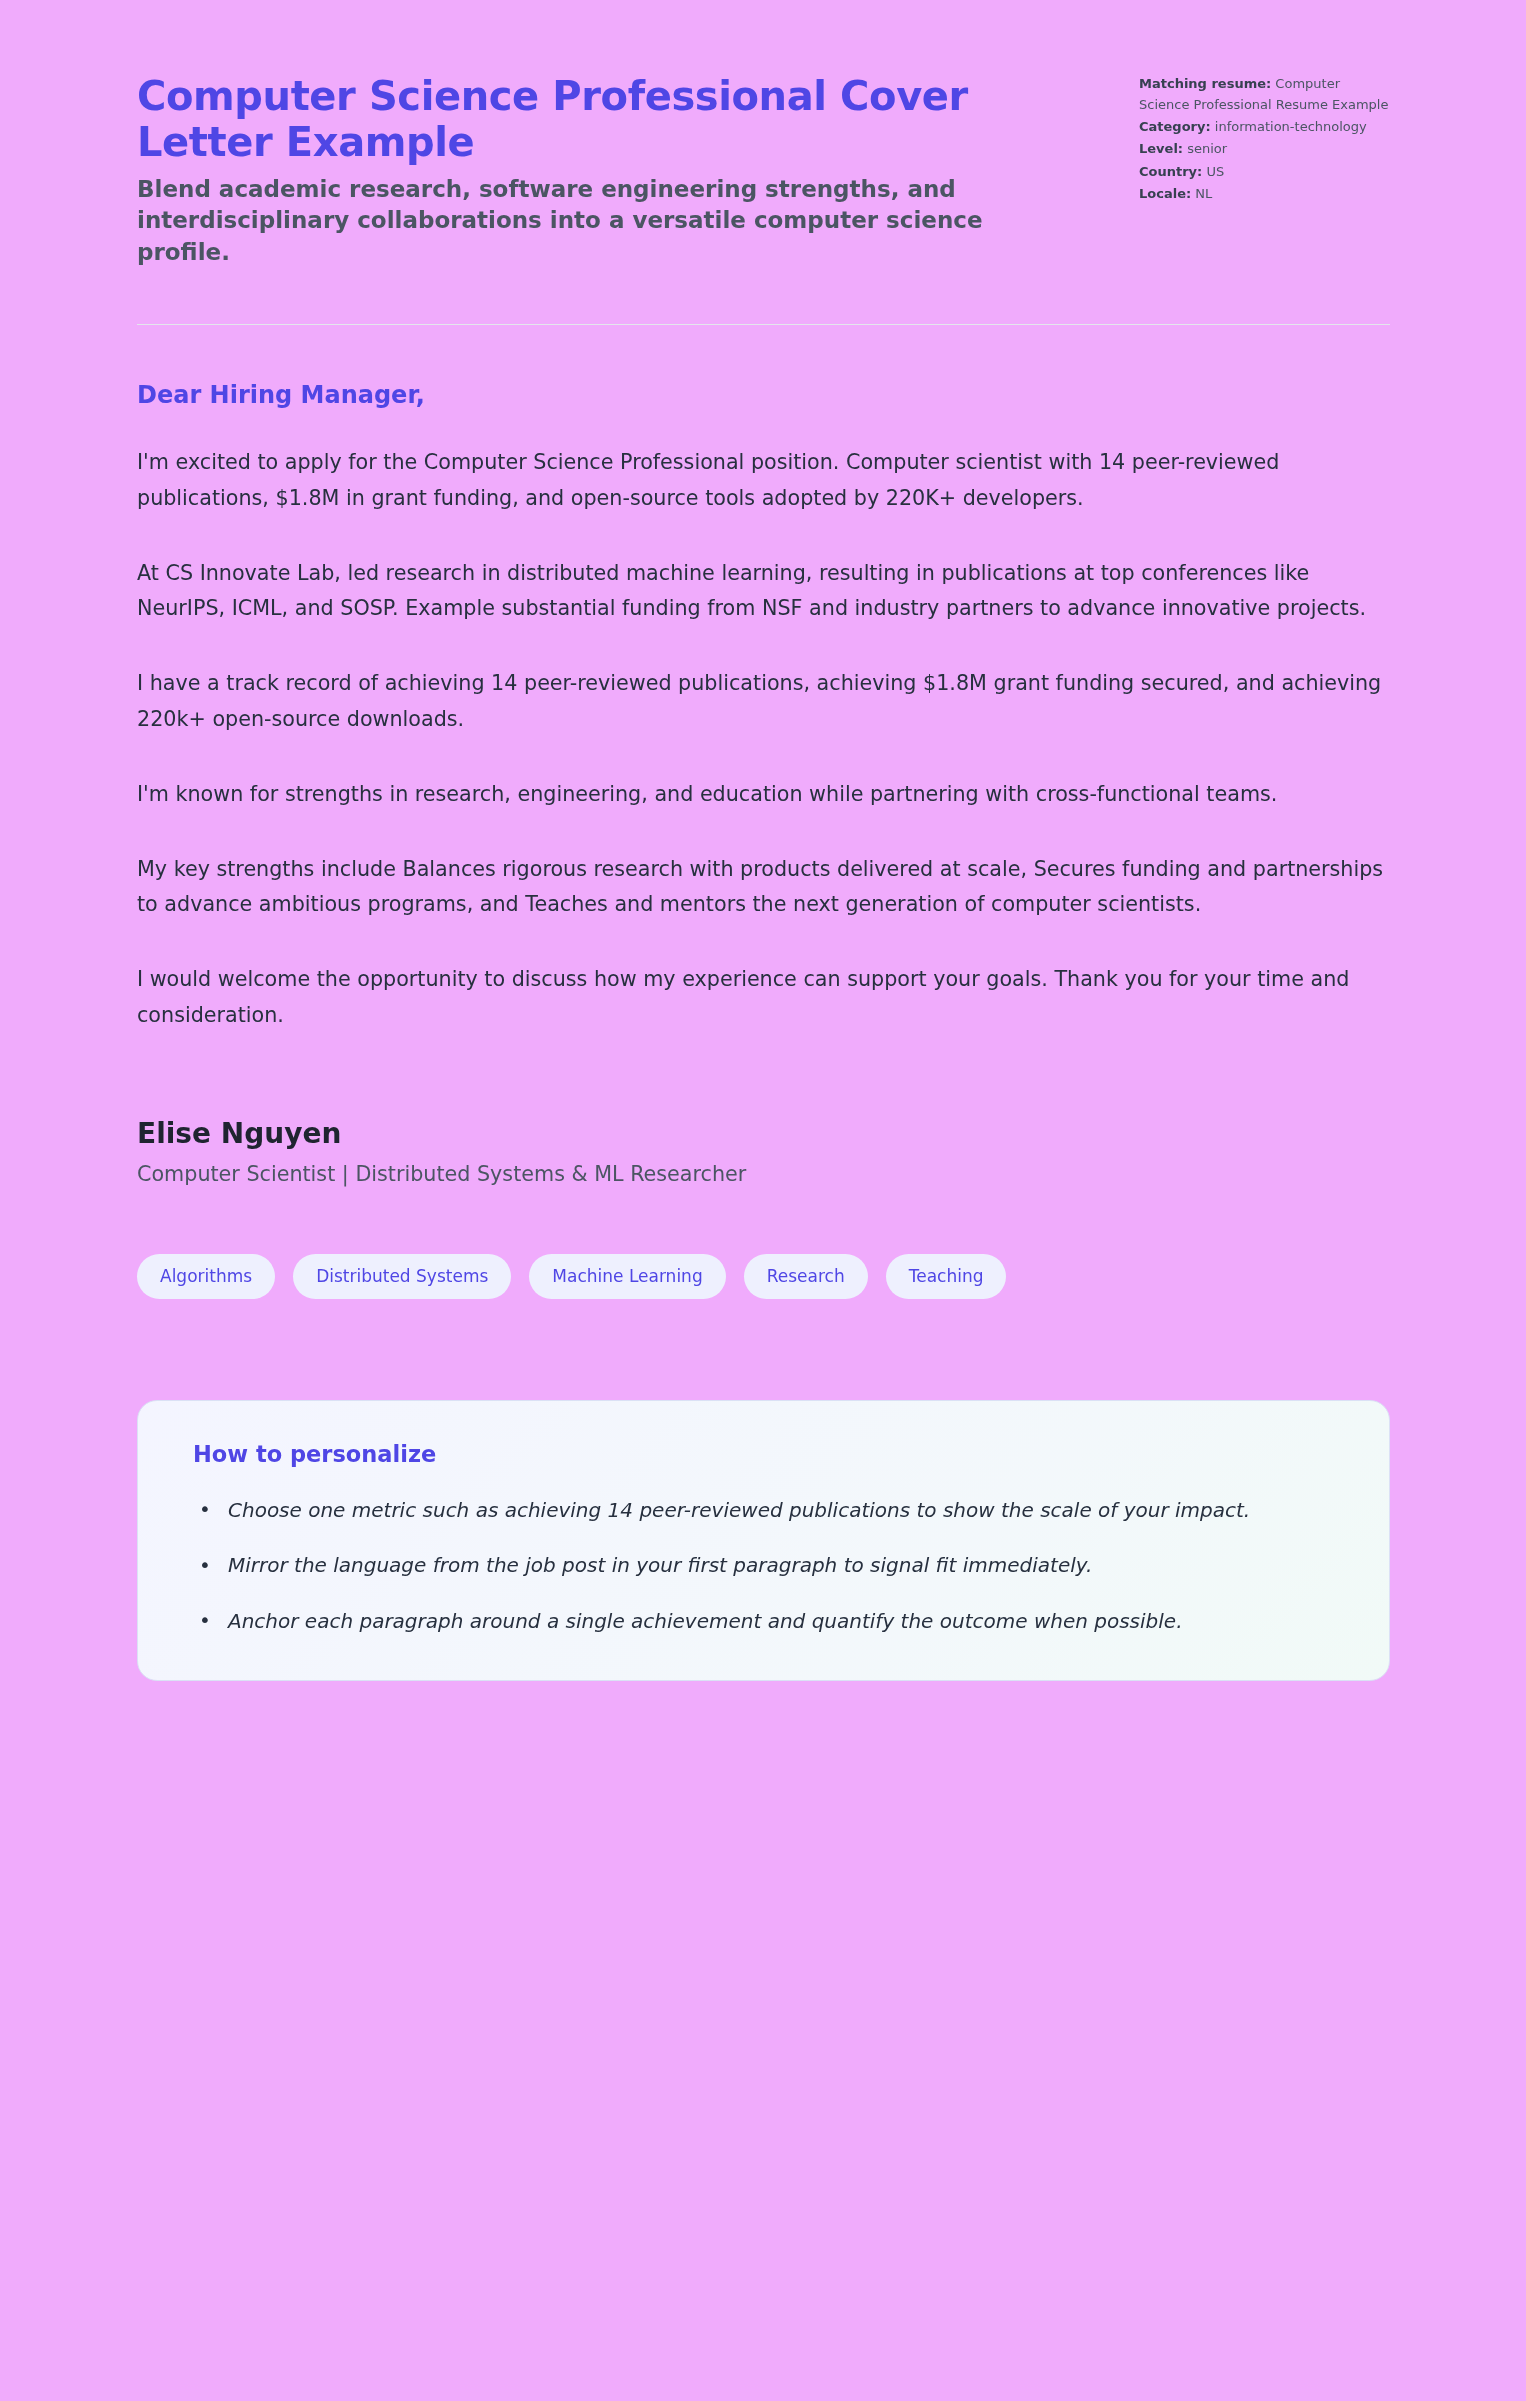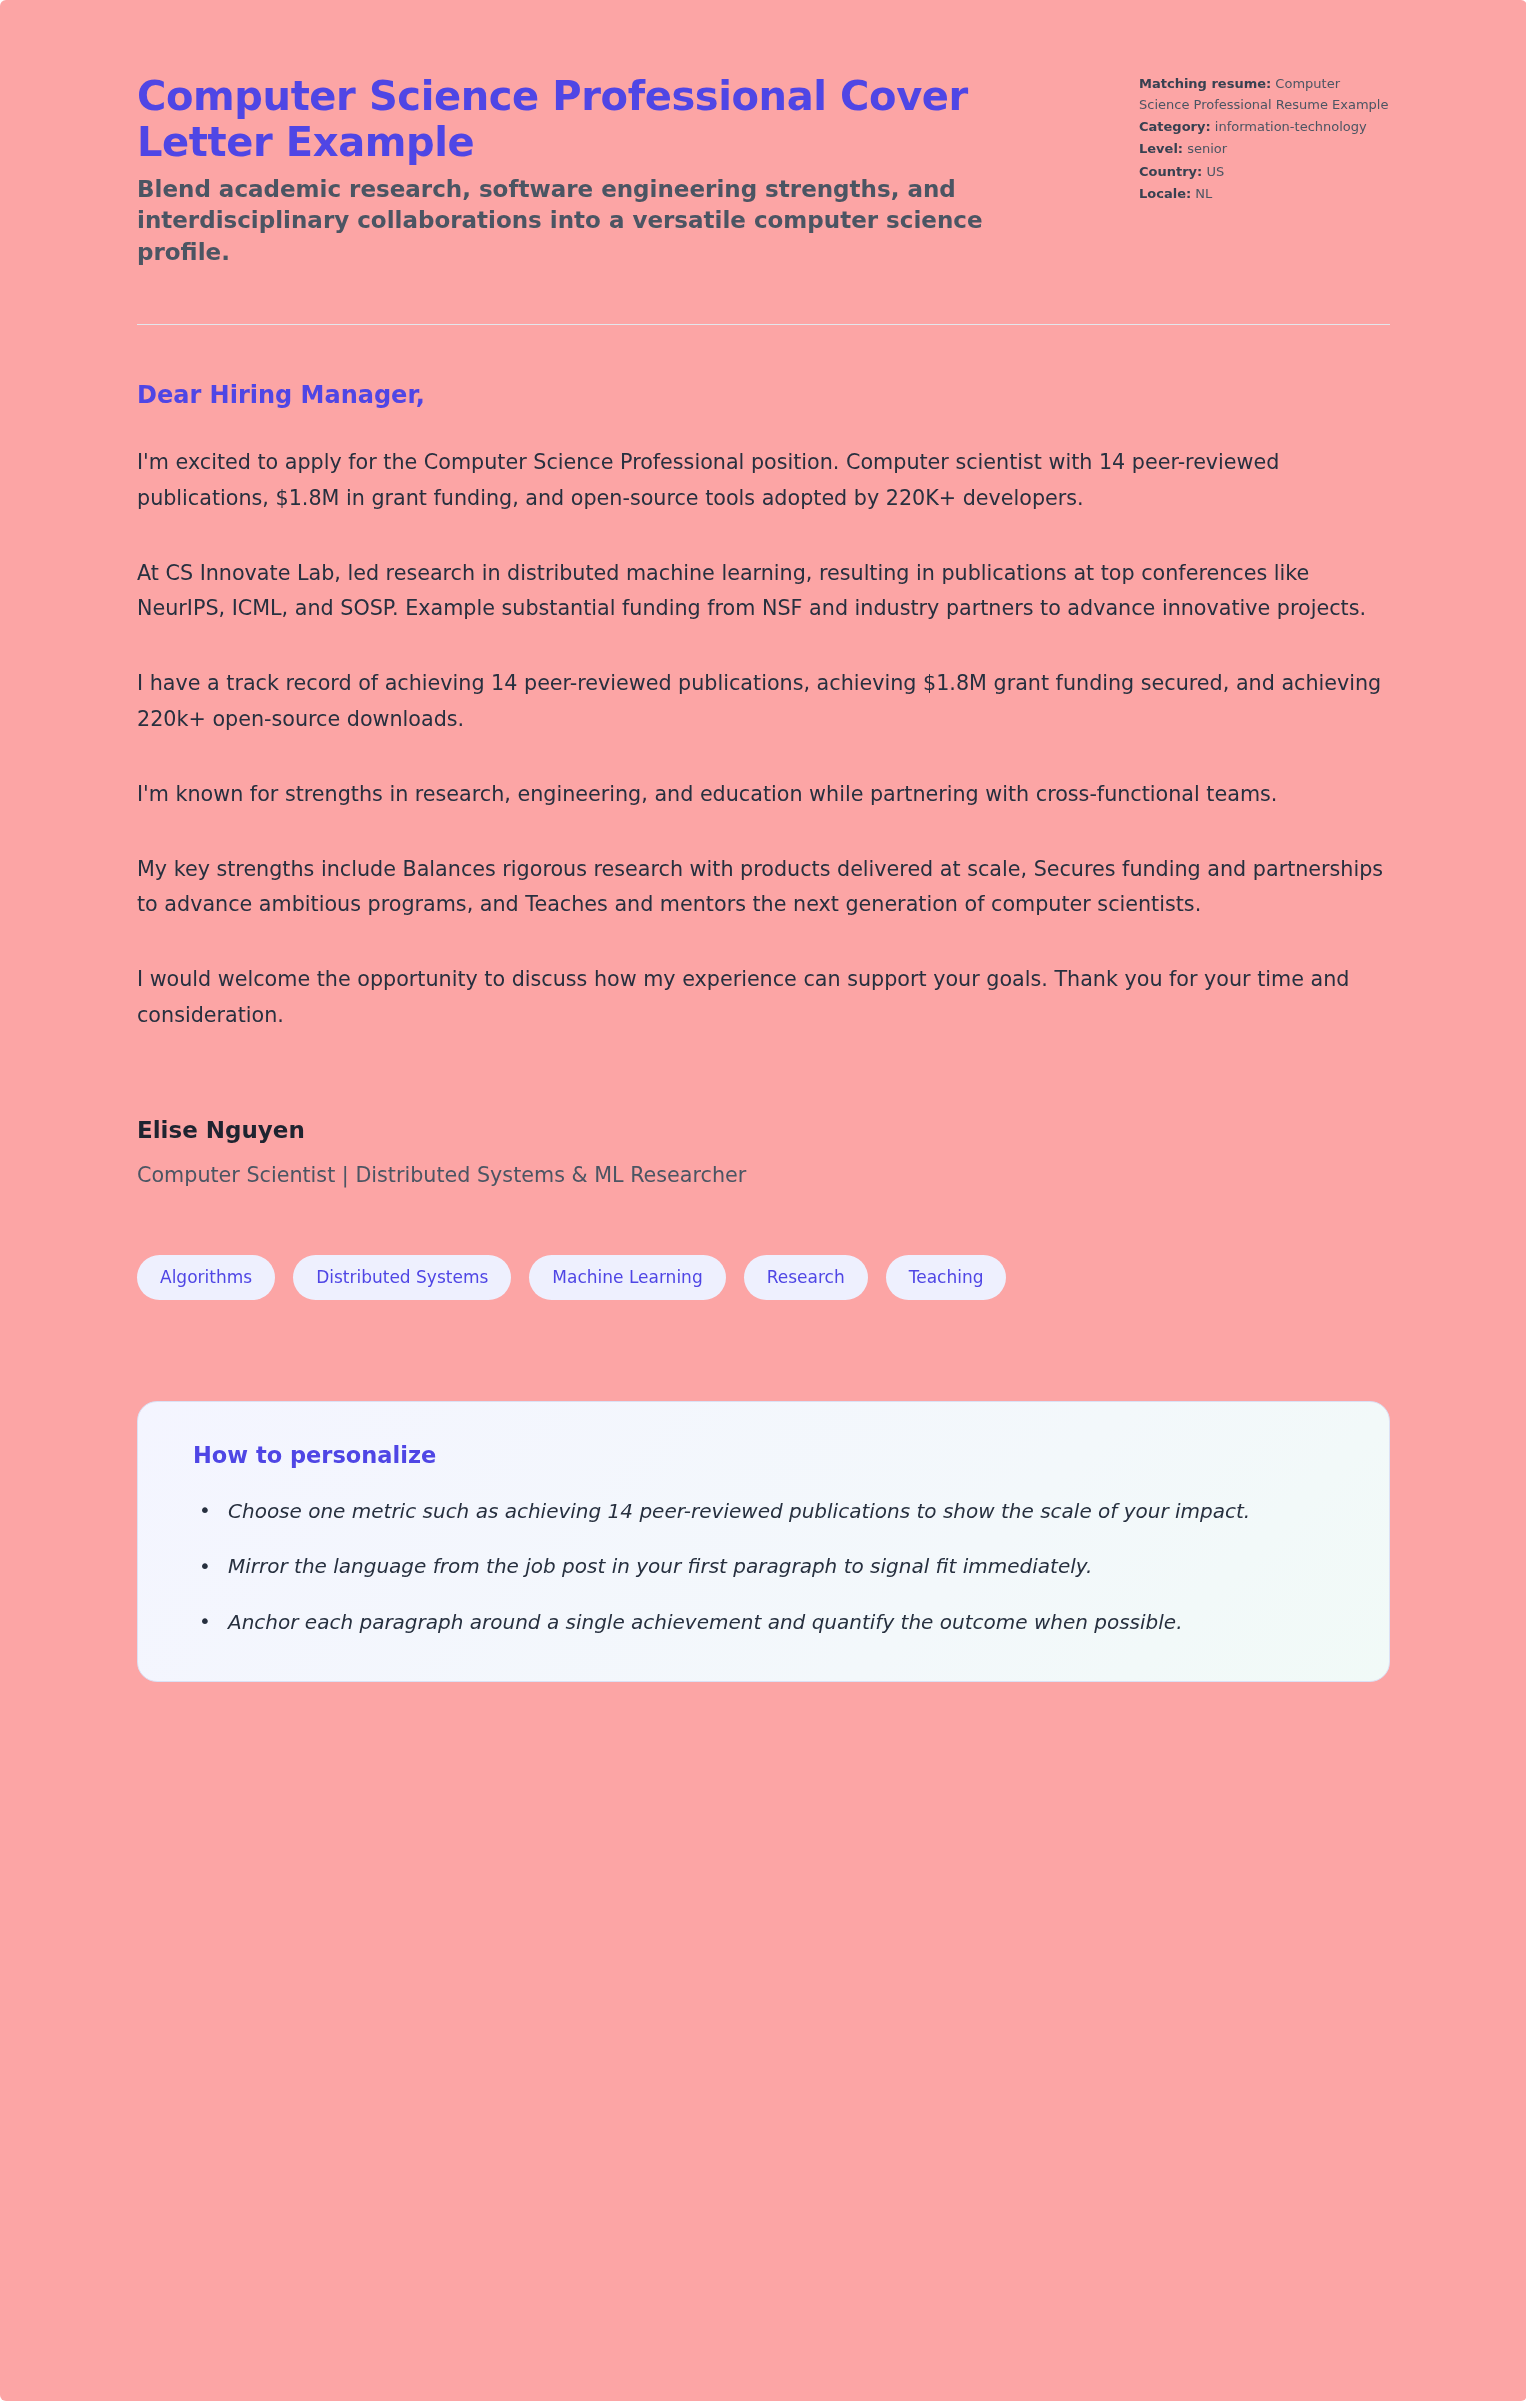--- a/index.html
+++ b/index.html
@@ -11,22 +11,21 @@
   body {
     font-family: "DejaVu Sans", sans-serif;
     width: 1527px;
     color: #1f2430;
     -webkit-font-smoothing: antialiased;
   }
   .page {
     width: 1527px;
     min-height: 2401px;
     padding: 47px 137px 72px 137px;
-    background: #fca5a5;
-    border-radius: 6px;
+    background: #f0abfc;
   }
   
   .header {
     display: flex;
     align-items: flex-start;
     justify-content: space-between;
     gap: 36px;
     padding-top: 27px;
   }
   .header-left { flex: 1 1 auto; max-width: 925px; }
@@ -76,24 +75,24 @@
   }
   .para {
     font-size: 20.7px;
     line-height: 1.73;
     color: #27303f;
     margin: 0 0 39px 0;
     max-width: 1257px;
   }
   .sign-off { margin-top: 83px; }
   .signature-name {
-    font-size: 23px;
+    font-size: 28px;
     font-weight: 700;
     color: #1f2430;
-    margin: 0 0 20px 0;
+    margin: 0 0 12px 0;
   }
   .signature-role {
     font-size: 20.7px;
     color: #4b5563;
     margin: 0;
   }
   
   .tags {
     display: flex;
     flex-wrap: wrap;

